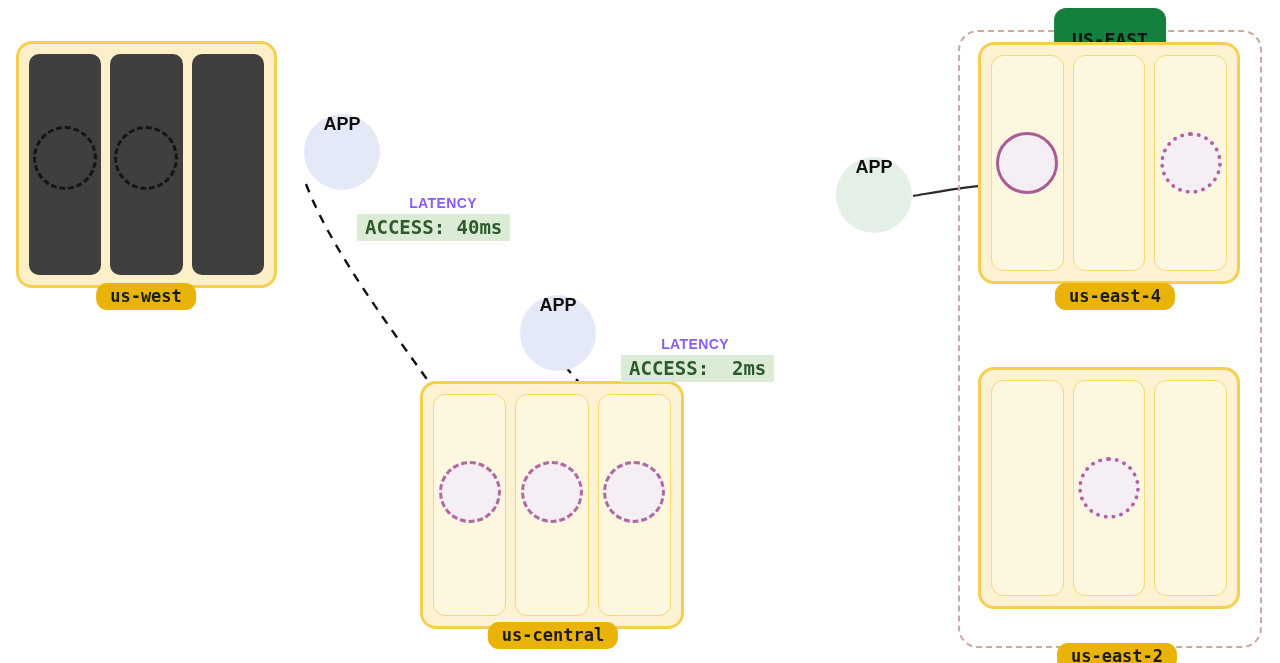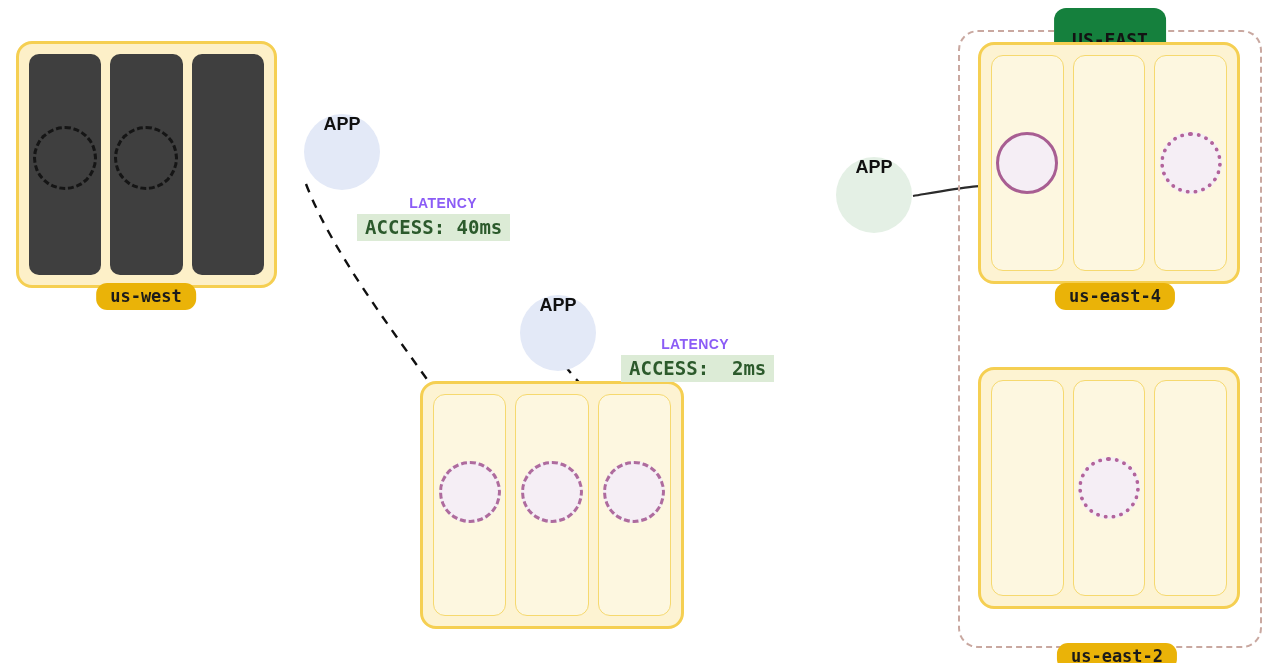--- a/index.html
+++ b/index.html
@@ -219,20 +219,21 @@
         <span class="node dashed-purple" style="top:44%;"></span>
       </div>
       <div class="zone light">
         <span class="node dashed-purple" style="top:44%;"></span>
       </div>
       <div class="zone light">
         <span class="node dashed-purple" style="top:44%;"></span>
       </div>
     </div>
   </div>
+  <div class="region-label" style="left:553px; top:622px;">us-central</div>
 
   <div class="group-box" style="left:958px; top:30px; width:304px; height:618px;"></div>
   <div class="group-label" style="left:1110px; top:8px;">US-EAST</div>
 
   <div class="region" style="left:978px; top:42px; width:262px; height:242px;">
     <div class="zones">
       <div class="zone light">
         <span class="node solid-purple" style="top:50%;"></span>
       </div>
       <div class="zone light"></div>

